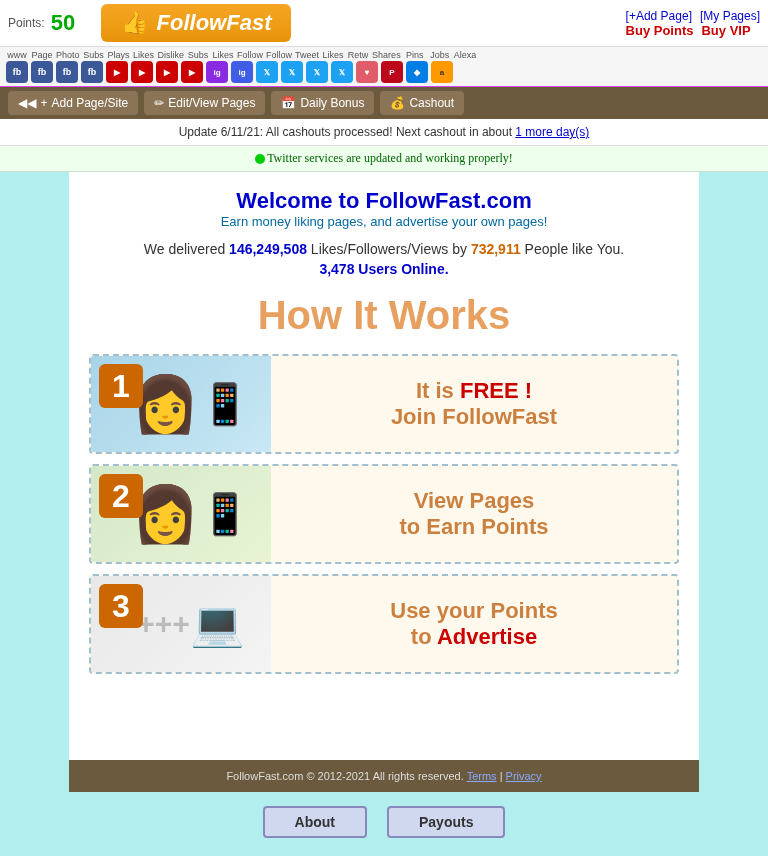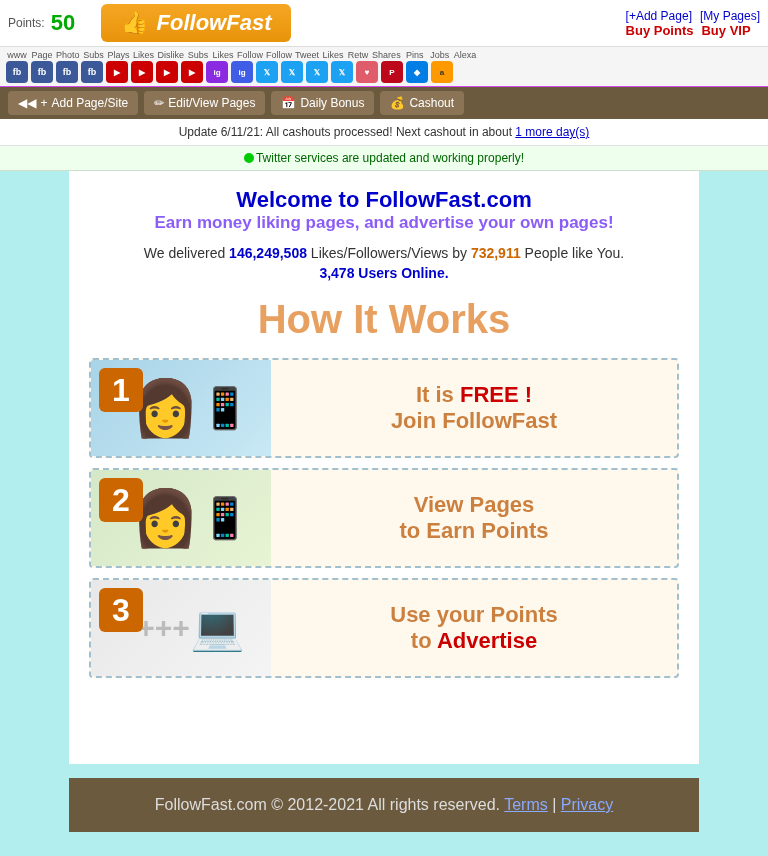--- a/index.html
+++ b/index.html
@@ -131,28 +131,28 @@
     <button style="background:#8b7355; color:white; border:none; border-radius:4px; padding:5px 10px; cursor:pointer; font-size:12px; display:flex; align-items:center; gap:4px;">
       <span>💰</span>
       <span>Cashout</span>
     </button>
   </div>
 
   <div id="update-bar" style="background:#fff; text-align:center; padding:6px; font-size:12px; color:#333; border-bottom:1px solid #e0e0e0;">
     <span>Update 6/11/21: All cashouts processed! Next cashout in about </span><a style="color:#0000cc; text-decoration:underline; cursor:pointer;">1 more day(s)</a>
   </div>
 
-  <div style="background:#eeffee; text-align:center; padding:5px; font-size:12px; color:#006600; border-bottom:1px solid #cce0cc; display:flex; align-items:center; justify-content:center; gap:2px;">
+  <div style="background:#eeffee; text-align:center; padding:5px; font-size:12px; color:#006600; border-bottom:1px solid #cce0cc; display:flex; align-items:center; justify-content:center; gap:2px;font-family:Liberation Serif, serif;">
     <span style="width:10px;height:10px;background:#00cc00;border-radius:50%;display:inline-block;"></span>
     <span>Twitter services are updated and working properly!</span>
   </div>
 
   <div style="background:#fff; max-width:630px; margin:0 auto; padding:16px 20px;">
     <h1 style="color:#0000cc; font-size:22px; font-weight:bold; text-align:center;">Welcome to FollowFast.com</h1>
-    <p style="color:#8b5cf6; font-size:17px; font-weight:bold; text-align:center; margin-bottom:12px;">Earn money liking pages, and advertise your own pages!</p>
+    <p style="color:#0369a1; font-size:13px; font-weight:normal; text-align:center; margin-bottom:12px;">Earn money liking pages, and advertise your own pages!</p>
 
     <p style="text-align:center; font-size:14px; color:#333; margin-bottom:4px;">
       We delivered <strong style="color:#0000cc;">146,249,508</strong>
       <span>Likes/Followers/Views by</span>
       <strong style="color:#cc6600;">732,911</strong>
       <span>People like You.</span>
     </p>
     <p style="text-align:center; font-size:14px; color:#0000cc; font-weight:bold; margin-bottom:16px;">
       <span>3,478</span>
       <span>Users Online.</span>
@@ -196,21 +196,21 @@
         <div style="color:#cc8040; font-size:22px; font-weight:bold;">Use your Points</div>
         <div style="color:#cc8040; font-size:22px; font-weight:bold;">
           <span>to </span><span style="color:#cc0000;">Advertise</span>
         </div>
       </div>
     </div>
   </div>
 
   <div style="height:60px; background:#fff; max-width:630px; margin:0 auto;"></div>
 
-  <div style="background:#6b5a3e; color:#ddd; text-align:center; padding:18px; font-size:16px; max-width:630px; margin:14px auto;">
+  <div style="background:#6b5a3e; color:#ddd; text-align:center; padding:10px; font-size:11px; max-width:630px; margin:0 auto;">
     <span>FollowFast.com © 2012-2021 All rights reserved.</span>
     <span> </span>
     <a style="color:#88aaff; text-decoration:underline; cursor:pointer;">Terms</a>
     <span> | </span>
     <a style="color:#88aaff; text-decoration:underline; cursor:pointer;">Privacy</a>
   </div>
 
   <div style="display:flex; justify-content:center; gap:20px; padding:14px; background:#b2eeee;">
     <button style="background:#d0d8f0; border:2px solid #8888bb; border-radius:4px; padding:6px 30px; font-size:14px; color:#333; cursor:pointer; font-weight:bold;">About</button>
     <button style="background:#d0d8f0; border:2px solid #8888bb; border-radius:4px; padding:6px 30px; font-size:14px; color:#333; cursor:pointer; font-weight:bold;">Payouts</button>

